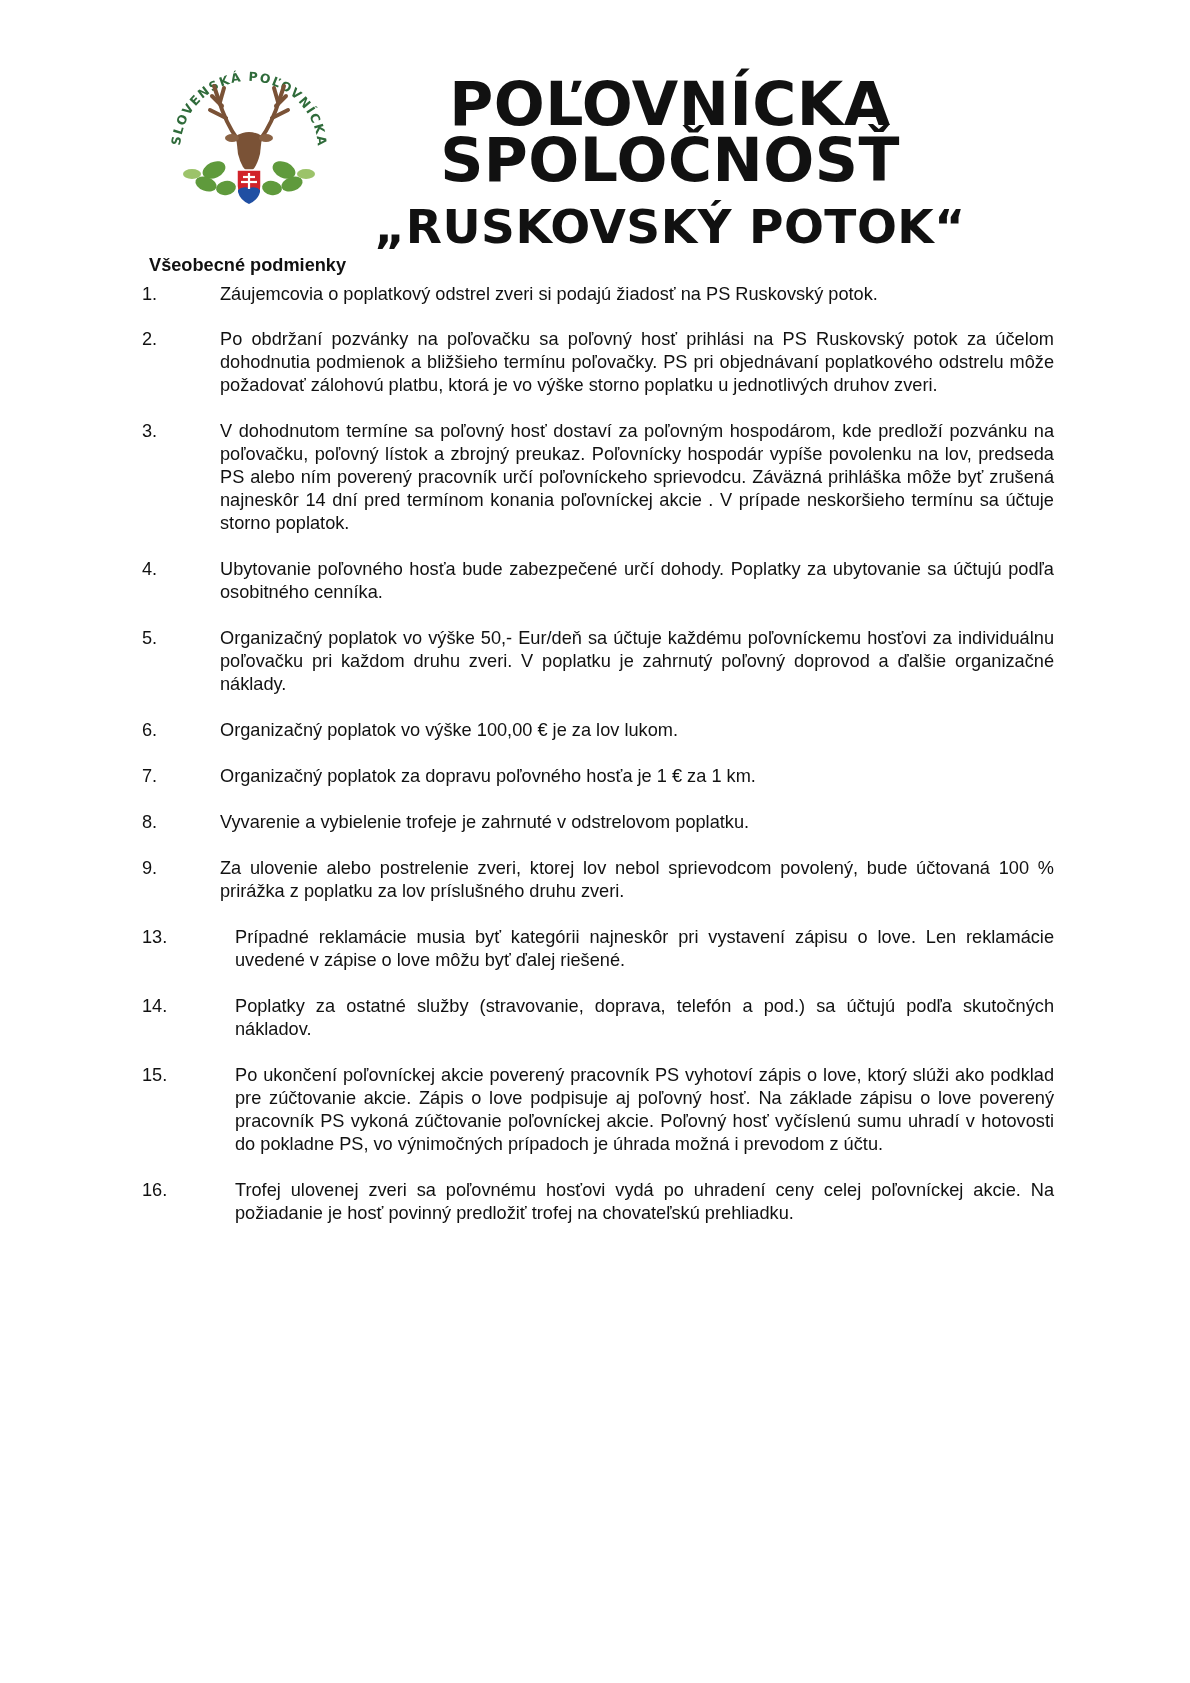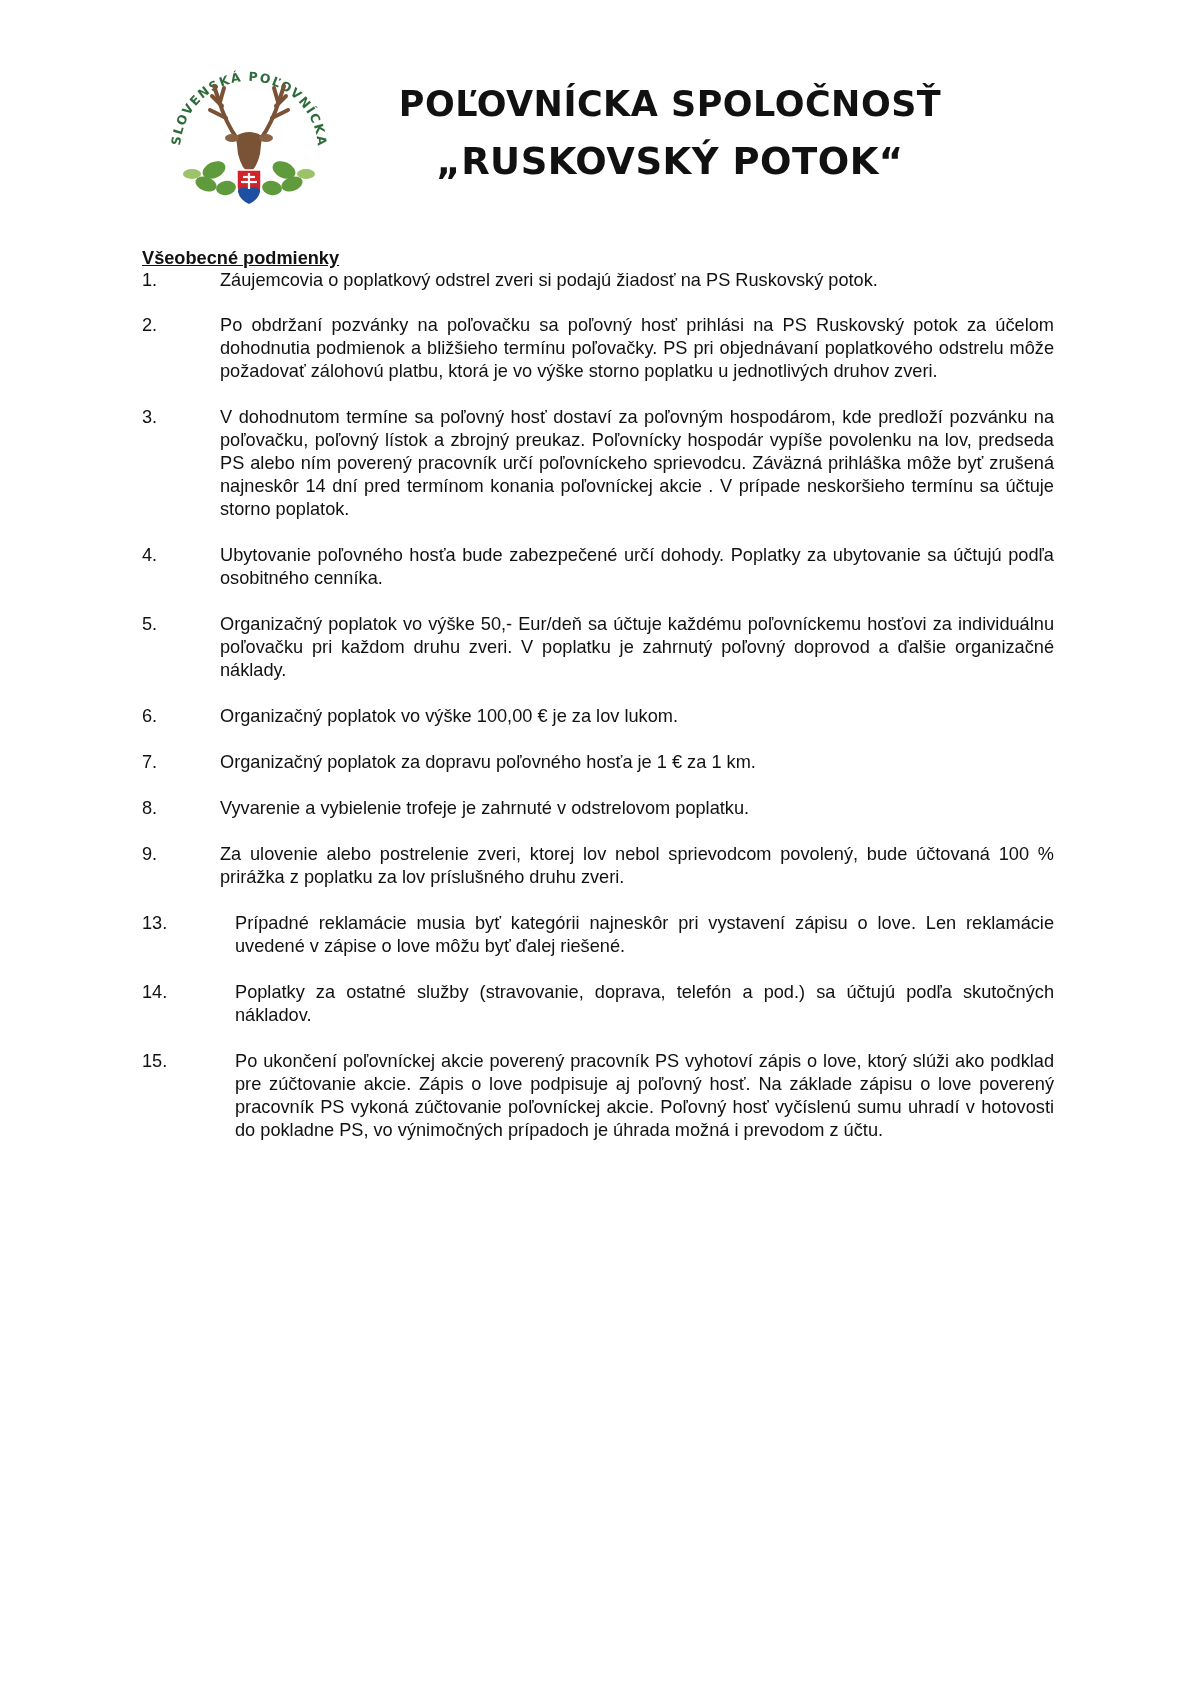--- a/index.html
+++ b/index.html
@@ -2,26 +2,26 @@
 <html><head>
 <meta charset="utf-8">
 <style>
   html, body { margin:0; padding:0; background:#ffffff; }
   body { width:1190px; height:1683px; position:relative; overflow:hidden; color:#111; font-family:"Liberation Sans", sans-serif; }
   .page { position:absolute; left:0; top:0; width:1190px; height:1683px; background:#fff; }
 
   
   .logo { position:absolute; left:166px; top:58px; width:166px; height:158px; }
   .title { position:absolute; left:330px; top:76px; width:680px; text-align:center; font-family:"DejaVu Sans", sans-serif; font-weight:bold; color:#111; }
-  .title .line1 { display:block; font-size:35px; line-height:56px; letter-spacing:0.5px; }
-  .title .line2 { display:block; font-size:37px; line-height:56px; letter-spacing:0.5px; margin-top:2px; }
+  .title .line1 { display:block; font-size:60px; line-height:56px; letter-spacing:0.5px; }
+  .title .line2 { display:block; font-size:47px; line-height:56px; letter-spacing:0.5px; margin-top:11px; }
 
   
   .content { position:absolute; left:142px; top:247px; width:912px; font-size:18.2px; line-height:23px; }
-  .section-heading { font-weight:bold; font-size:18.2px; line-height:22px; margin:0;text-decoration:underline; }
+  .section-heading { font-weight:bold; font-size:18.2px; line-height:22px; margin:7px; }
   ol.conditions { list-style:none; margin:0; padding:0; }
   ol.conditions li { position:relative; padding-left:30px; margin-bottom:23px; text-align:justify; }
   ol.conditions li.wide { padding-left:45px; }
   ol.conditions li .num { position:absolute; left:0; top:0; }
   ol.conditions li .txt { display:block; text-align:justify; text-align-last:left;margin-left:48px; }
   ol.conditions li:first-child { margin-bottom:22px; }
 </style>
 </head>
 <body>
 
@@ -126,15 +126,19 @@
           <span class="txt">Prípadné reklamácie musia byť kategórii najneskôr pri vystavení zápisu o love. Len reklamácie uvedené v zápise o love môžu byť ďalej riešené.</span>
         </li>
       <li class="wide">
           <span class="num">14.</span>
           <span class="txt">Poplatky za ostatné služby (stravovanie, doprava, telefón a pod.) sa účtujú podľa skutočných nákladov.</span>
         </li>
       <li class="wide">
           <span class="num">15.</span>
           <span class="txt">Po ukončení poľovníckej akcie poverený pracovník PS vyhotoví zápis o love, ktorý slúži ako podklad pre zúčtovanie akcie. Zápis o love podpisuje aj poľovný hosť. Na základe zápisu o love poverený pracovník PS vykoná zúčtovanie poľovníckej akcie. Poľovný hosť vyčíslenú sumu uhradí v hotovosti do pokladne PS, vo výnimočných prípadoch je úhrada možná i prevodom z účtu.</span>
         </li>
+      <li class="wide">
+          <span class="num">16.</span>
+          <span class="txt">Trofej ulovenej zveri sa poľovnému hosťovi vydá po uhradení ceny celej poľovníckej akcie. Na požiadanie je hosť povinný predložiť trofej na chovateľskú prehliadku.</span>
+        </li>
     </ol>
   </div>
 </div>
 
 </body></html>

